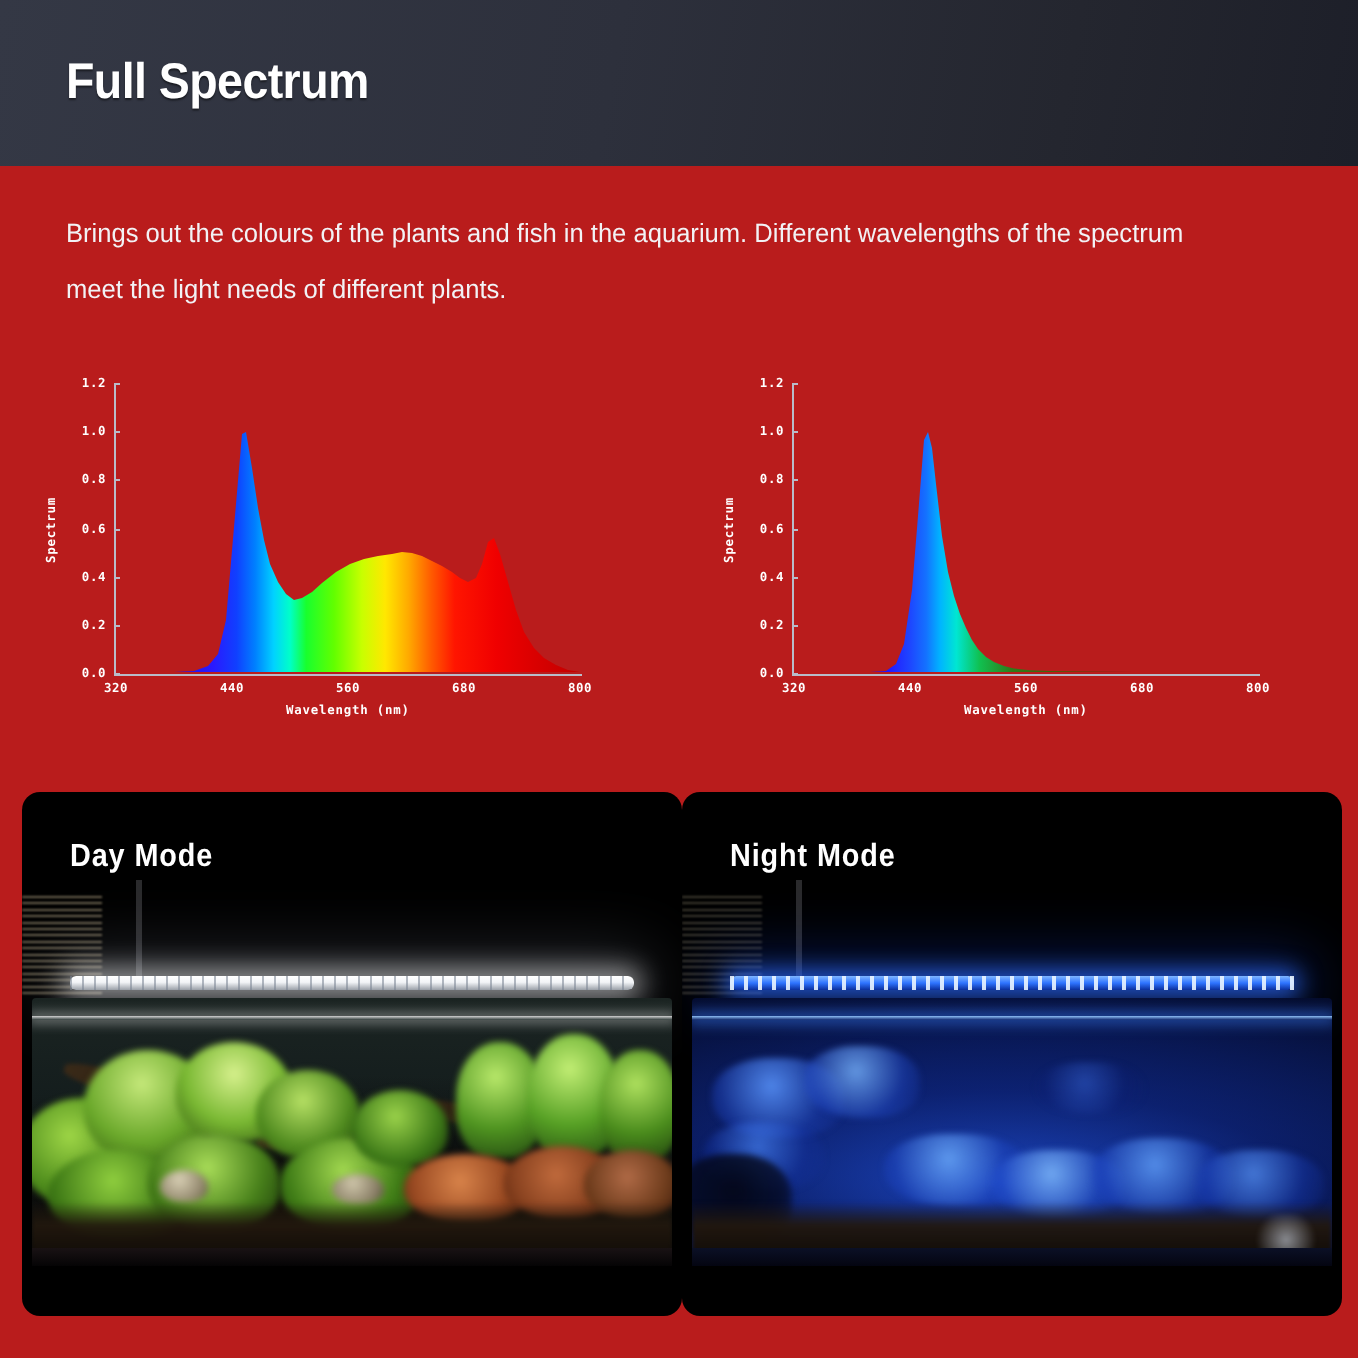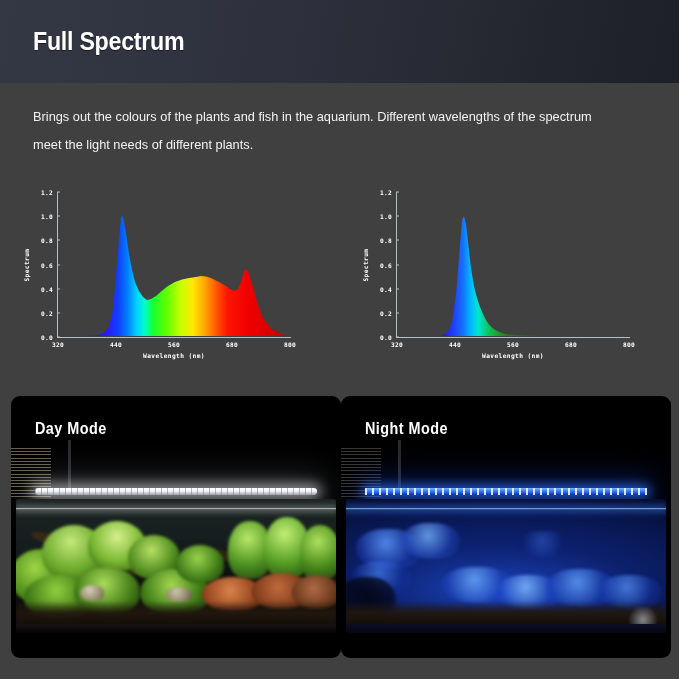--- a/index.html
+++ b/index.html
@@ -2,21 +2,21 @@
 <html><head>
 <meta charset="utf-8">
 <style>
   * { margin:0; padding:0; box-sizing:border-box; }
   html,body { width:679px; height:679px; overflow:hidden; }
   body {
     background:#0d0824;
     font-family:"Liberation Sans", sans-serif;
     -webkit-font-smoothing:antialiased;
   }
-  .page { position:relative; width:679px; height:679px; background:#404040; }
+  .page { position:relative; width:679px; height:679px; background:#b91c1c; }
 
   
   .header {
     position:absolute; left:0; top:0; width:679px; height:83px;
     background:linear-gradient(100deg,#343845 0%,#2d303c 45%,#24262f 78%,#1d1f29 100%);
   }
   .header-title {
     position:absolute; left:33px; top:27px;
     font-family:"Liberation Sans", sans-serif;
     font-size:25px; font-weight:bold; color:#ffffff;

